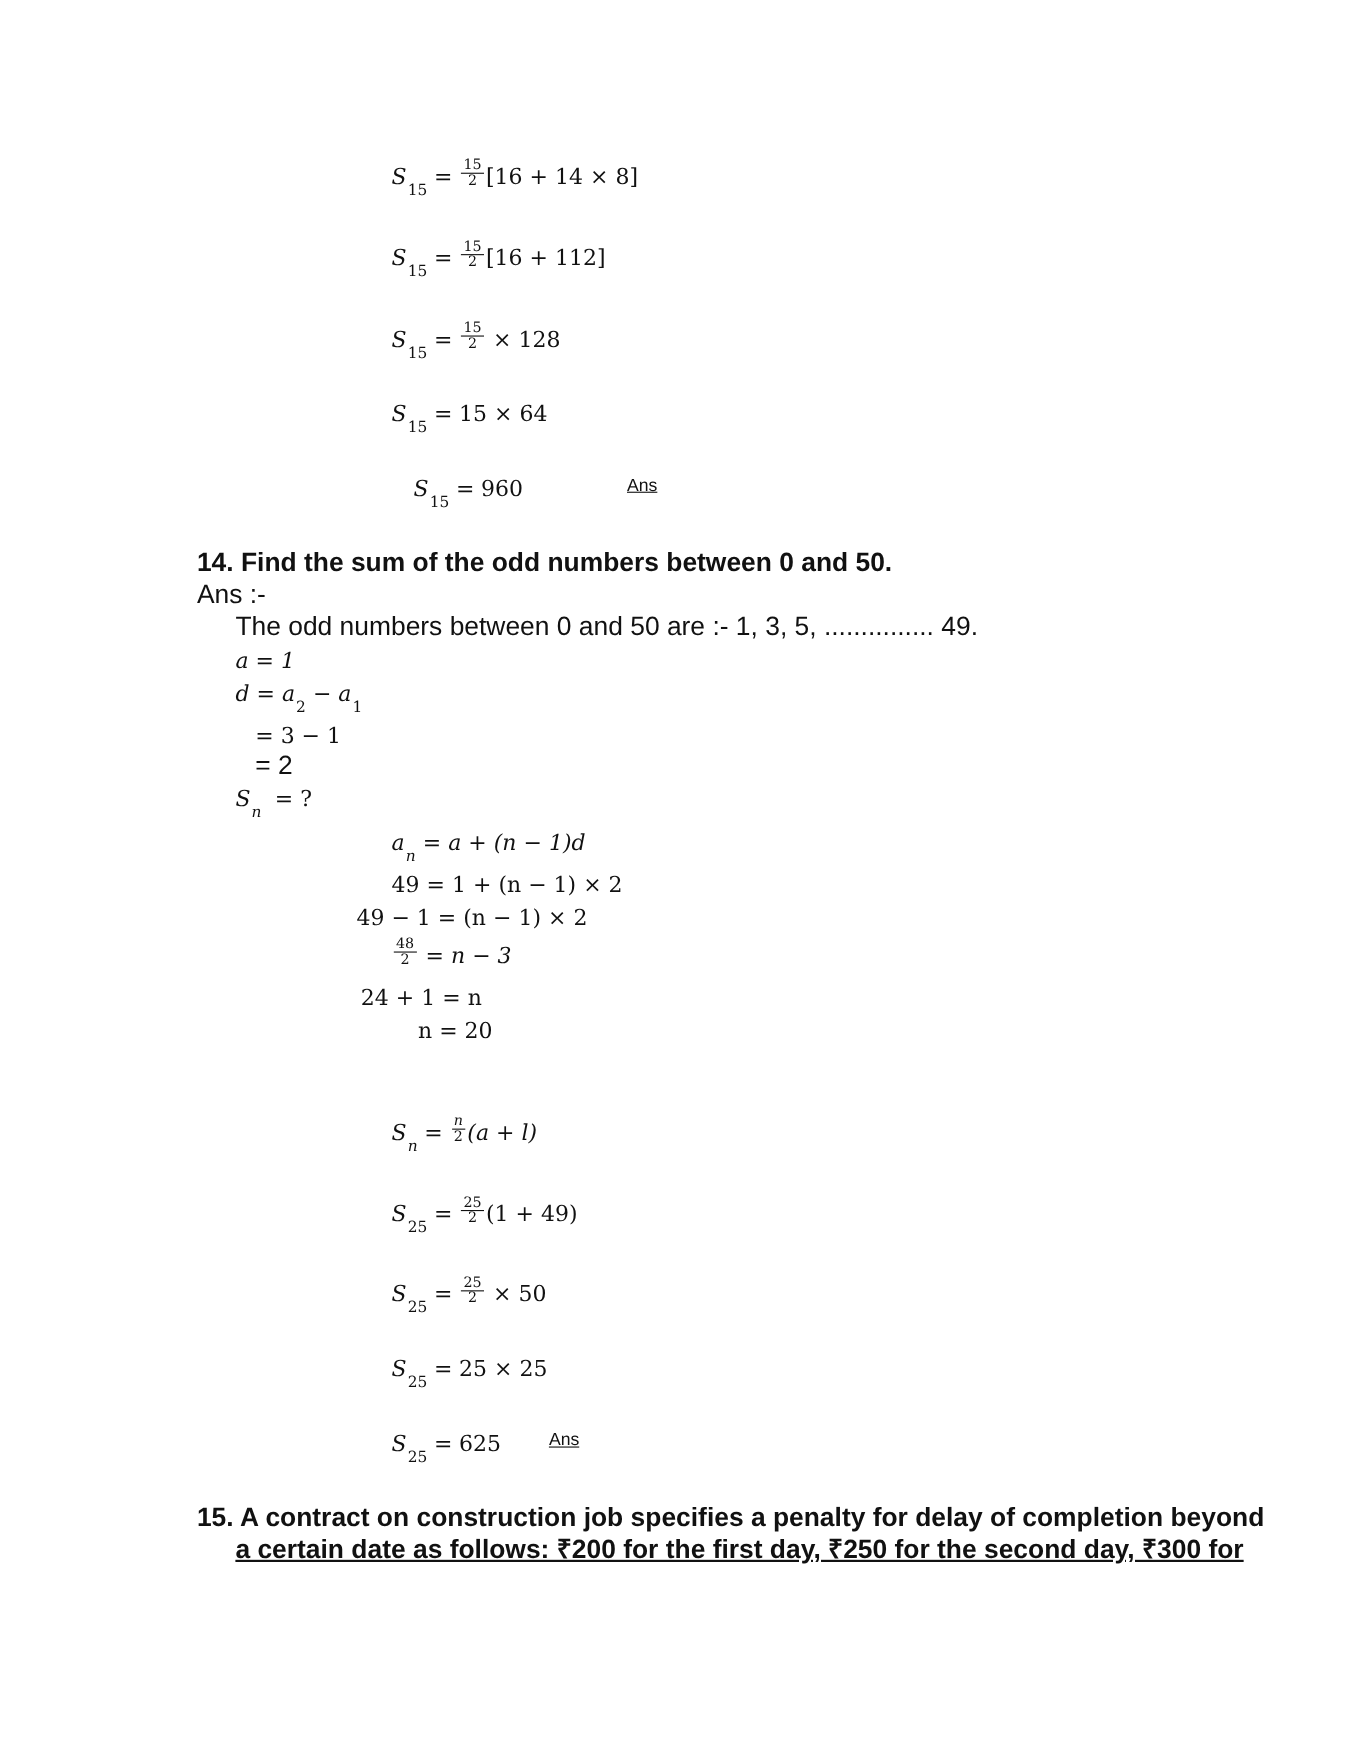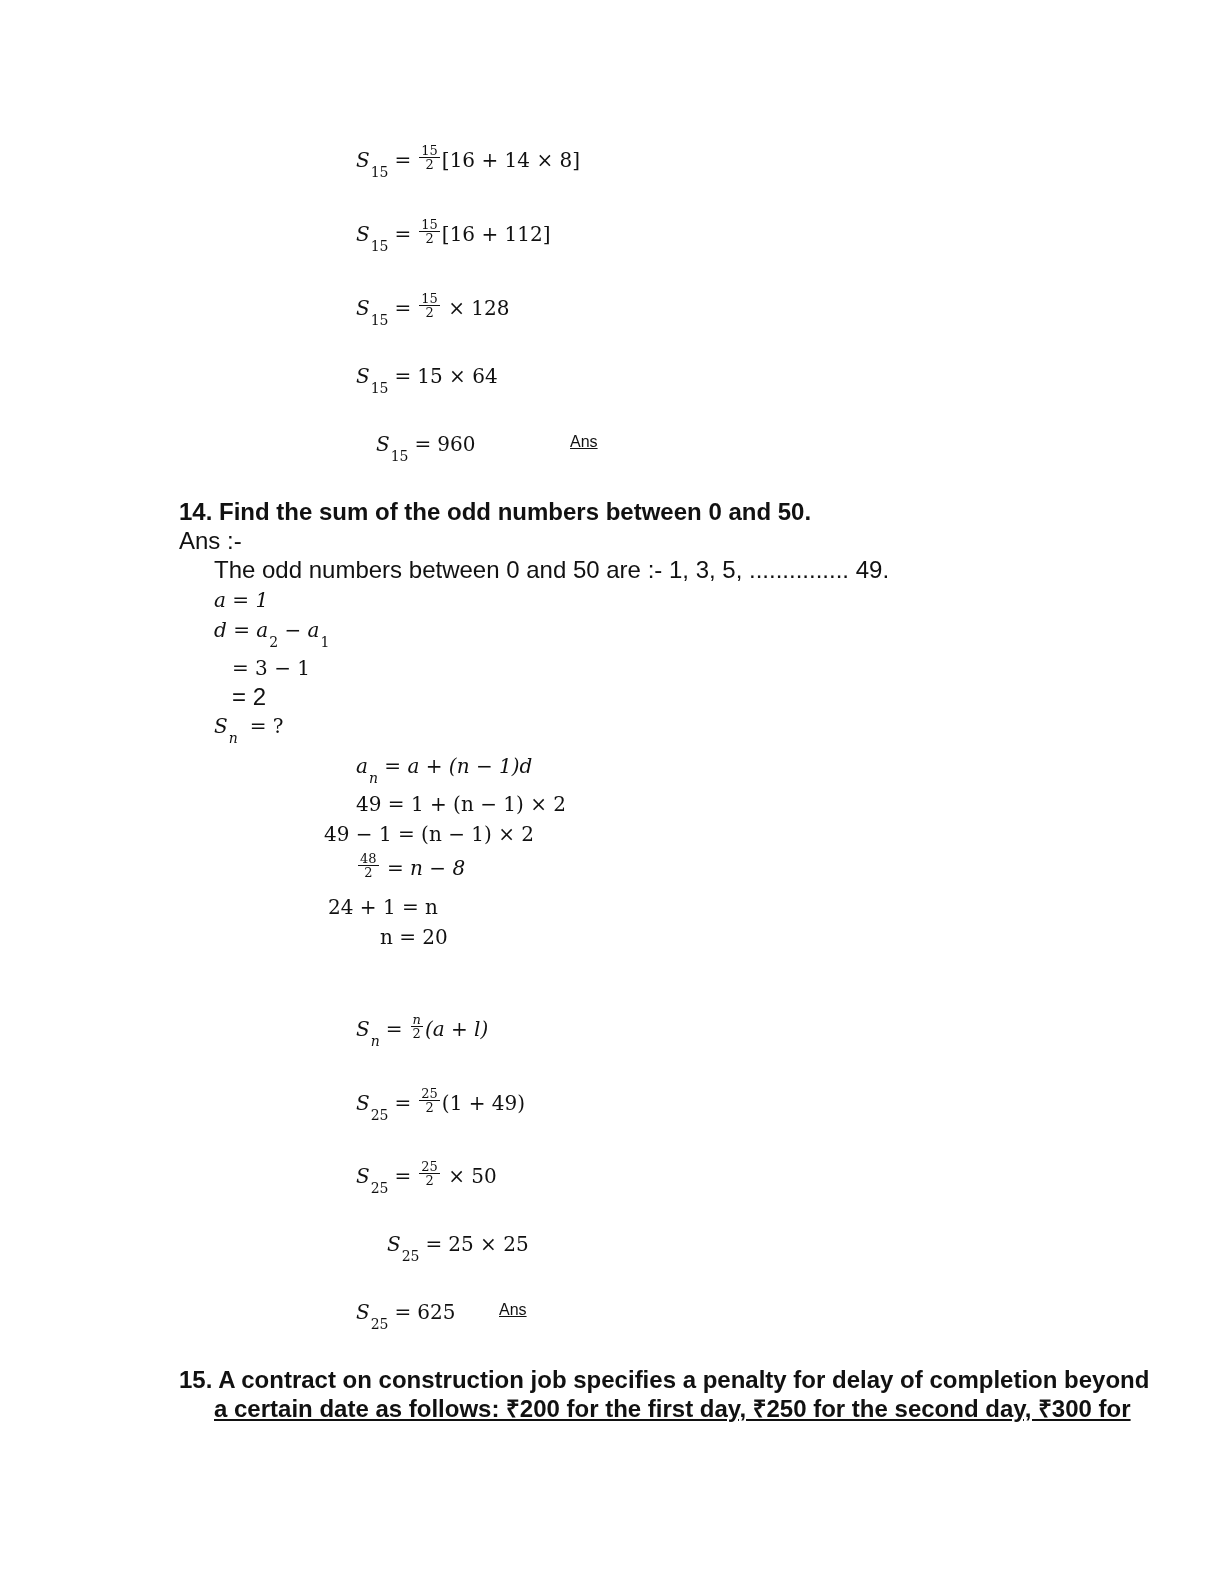--- a/index.html
+++ b/index.html
@@ -49,35 +49,35 @@
 <div class="abs math" style="left:214px;top:714px;">
   <span class="it">S</span><span class="sub it">n</span><span class="eq"></span><span>= ?</span>
 </div>
 
 <div class="abs math" style="left:356px;top:754px;">
   <span class="it">a</span><span class="sub it">n</span> <span class="it">= a + (n − 1)d</span>
 </div>
 <div class="abs math" style="left:356px;top:792px;">49 = 1 + (n − 1) × 2</div>
 <div class="abs math" style="left:324px;top:822px;">49 − 1 = (n − 1) × 2</div>
 <div class="abs math" style="left:356px;top:856px;">
-  <span class="frac"><span class="num">48</span><span class="den">2</span></span> <span class="it">= n − 8</span>
+  <span class="frac"><span class="num">48</span><span class="den">2</span></span> <span class="it">= n − 3</span>
 </div>
 <div class="abs math" style="left:328px;top:895px;">24 + 1 = n</div>
 <div class="abs math" style="left:380px;top:925px;">n = 20</div>
 
 <div class="abs math" style="left:356px;top:1017px;">
   <span class="it">S</span><span class="sub it">n</span><span class="eq">=</span><span class="frac"><span class="num it">n</span><span class="den">2</span></span><span class="it">(a + l)</span>
 </div>
 <div class="abs math" style="left:356px;top:1091px;">
   <span class="it">S</span><span class="sub">25</span><span class="eq">=</span><span class="frac"><span class="num">25</span><span class="den">2</span></span><span>(1 + 49)</span>
 </div>
 <div class="abs math" style="left:356px;top:1164px;">
   <span class="it">S</span><span class="sub">25</span><span class="eq">=</span><span class="frac"><span class="num">25</span><span class="den">2</span></span> <span>× 50</span>
 </div>
-<div class="abs math" style="left:356px;top:1232px;margin-left:31px;">
+<div class="abs math" style="left:356px;top:1232px;">
   <span class="it">S</span><span class="sub">25</span><span class="eq">=</span><span>25 × 25</span>
 </div>
 <div class="abs math" style="left:356px;top:1300px;">
   <span class="it">S</span><span class="sub">25</span><span class="eq">=</span><span>625</span>
 </div>
 <div class="abs ans-label" style="left:499px;top:1301px;">Ans</div>
 
 <div class="abs sans bold" style="left:179px;top:1368px;">15. A contract on construction job specifies a penalty for delay of completion beyond</div>
 <div class="abs sans bold" style="left:214px;top:1397px;text-decoration:underline;">a certain date as follows: ₹200 for the first day, ₹250 for the second day, ₹300 for</div>
 

